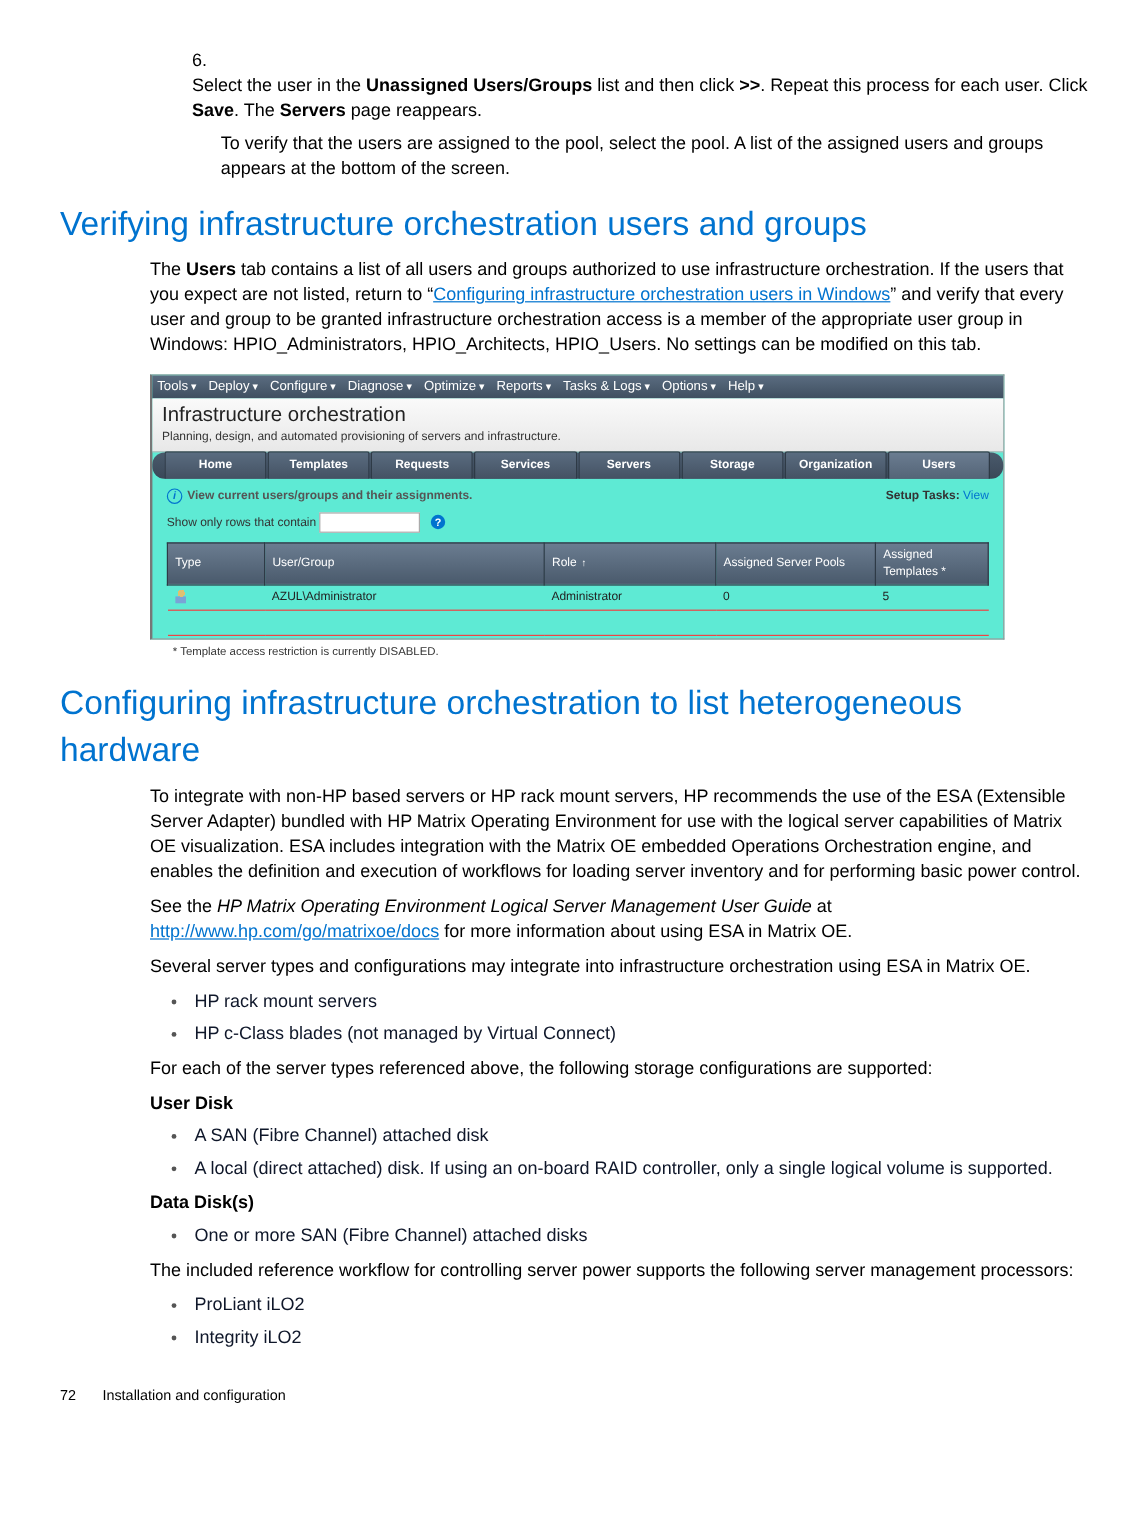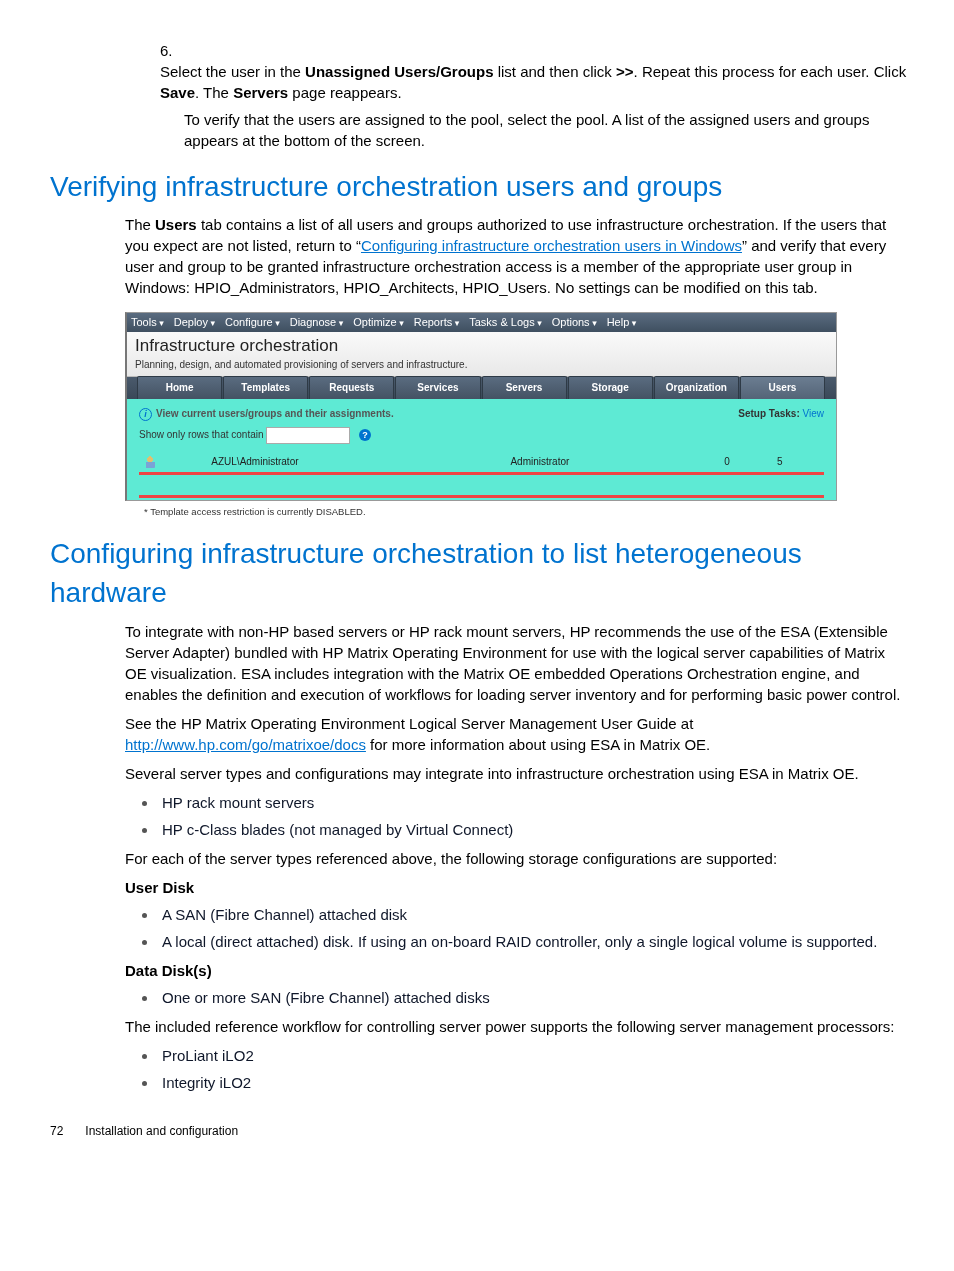--- a/index.html
+++ b/index.html
@@ -17,21 +17,21 @@
   .sub-para { margin-left: 134px; margin-top: 6px; margin-bottom: 10px; }
   h2.section {
     font-family: Arial, Helvetica, sans-serif;
     font-weight: normal;
     font-size: 28px;
     color: #0073cf;
     margin: 16px 0 8px 0;
   }
   .body-indent { margin-left: 75px; margin-bottom: 8px; }
   a.link { color: #0073cf; text-decoration: underline; cursor: pointer; }
-  .italic { }
+  .italic { font-style: italic; }
   .bold { font-weight: bold; }
   ul.bul { margin: 6px 0 8px 108px; padding: 0; }
   ul.bul li { list-style: disc; margin-bottom: 6px; padding-left: 4px; color: #0f172a; }
   ul.bul li::marker { color: #555; }
   .sub-head { font-weight: bold; margin-left: 75px; margin-top: 4px; margin-bottom: 2px; }
   .footer { font-size: 12px; margin-top: 30px; }
   .footer .pg { display: inline-block; width: 32px; }
 
   
   .shot {
@@ -59,20 +59,21 @@
     padding: 2px 8px 4px 8px;
   }
   .titlebar .ttl { font-size: 17px; color: #222; }
   .titlebar .sub { font-size: 10px; color: #333; }
   .tabbar {
     background: linear-gradient(#4a5a6c, #3a4858);
     height: 22px;
     display: flex;
     align-items: flex-end;
     padding: 0 10px;
+    border-radius: 10px;
   }
   .tabbar .tab {
     color: #fff;
     font-size: 10px;
     font-weight: bold;
     padding: 4px 0;
     width: 86px;
     text-align: center;
     border: 1px solid #2e3a46;
     border-bottom: none;
@@ -104,21 +105,21 @@
     display: inline-block; width: 12px; height: 12px; border-radius: 50%;
     background: #0073cf; color: #fff; font-size: 9px; text-align: center;
     line-height: 12px; margin-left: 6px; font-weight: bold; vertical-align: middle; cursor: pointer;
   }
   table.grid { border-collapse: collapse; width: 100%; font-size: 10px; }
   table.grid th {
     background: linear-gradient(#6b7d91, #4a5a6c);
     color: #fff; font-weight: normal; text-align: left; padding: 3px 6px;
     border: 1px solid #2e3a46;
   }
-  table.grid td { padding: 3px 6px; border-bottom: 3px solid #ef4444; color: #222; }
+  table.grid td { padding: 3px 6px; border-bottom: 1px solid #ef4444; color: #222; }
   table.grid tr.blank td { height: 14px; }
   .type-icon {
     display: inline-block; width: 10px; height: 12px;
     background:
       radial-gradient(circle at 50% 28%, #e0c070 0 3px, transparent 3px),
       linear-gradient(#7aa3d6,#7aa3d6) 50% 100%/9px 6px no-repeat;
     border-radius: 1px;
     vertical-align: middle;
   }
   .sort-ind { font-size: 8px; margin-left: 4px; }
@@ -174,20 +175,27 @@
     <div class="info-line">
       <span class="info-icon">i</span><span>View current users/groups and their assignments.</span>
     </div>
     <div class="filter-row">
       <span>Show only rows that contain</span>
       <input type="text" value="" style="">
       <span class="qicon">?</span>
     </div>
     <table class="grid">
       <tbody>
+          <tr>
+        <th style="width:68px">Type</th>
+        <th style="width:220px">User/Group</th>
+        <th style="width:130px"><span>Role</span><span class="sort-ind">↑</span></th>
+        <th style="width:120px">Assigned Server Pools</th>
+        <th>Assigned Templates *</th>
+      </tr>
       <tr>
         <td><span class="type-icon"></span></td>
         <td>AZUL\Administrator</td>
         <td>Administrator</td>
         <td>0</td>
         <td>5</td>
       </tr>
       <tr class="blank">
             <td colspan="5"></td>
           </tr>

